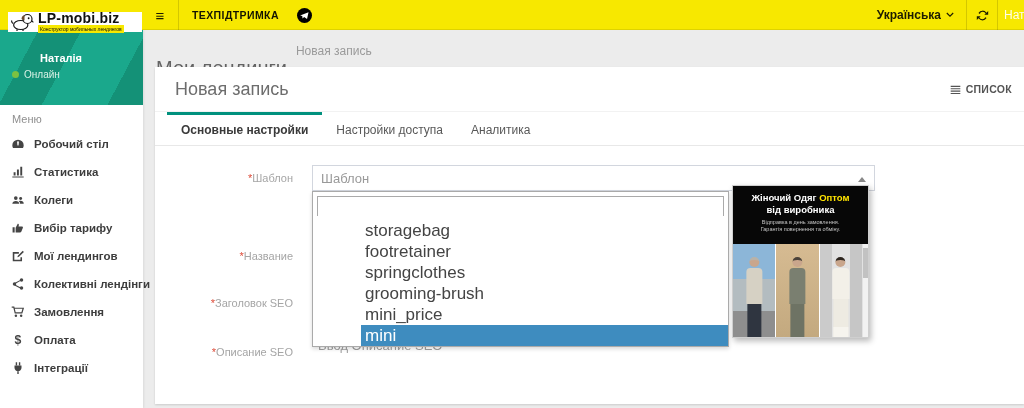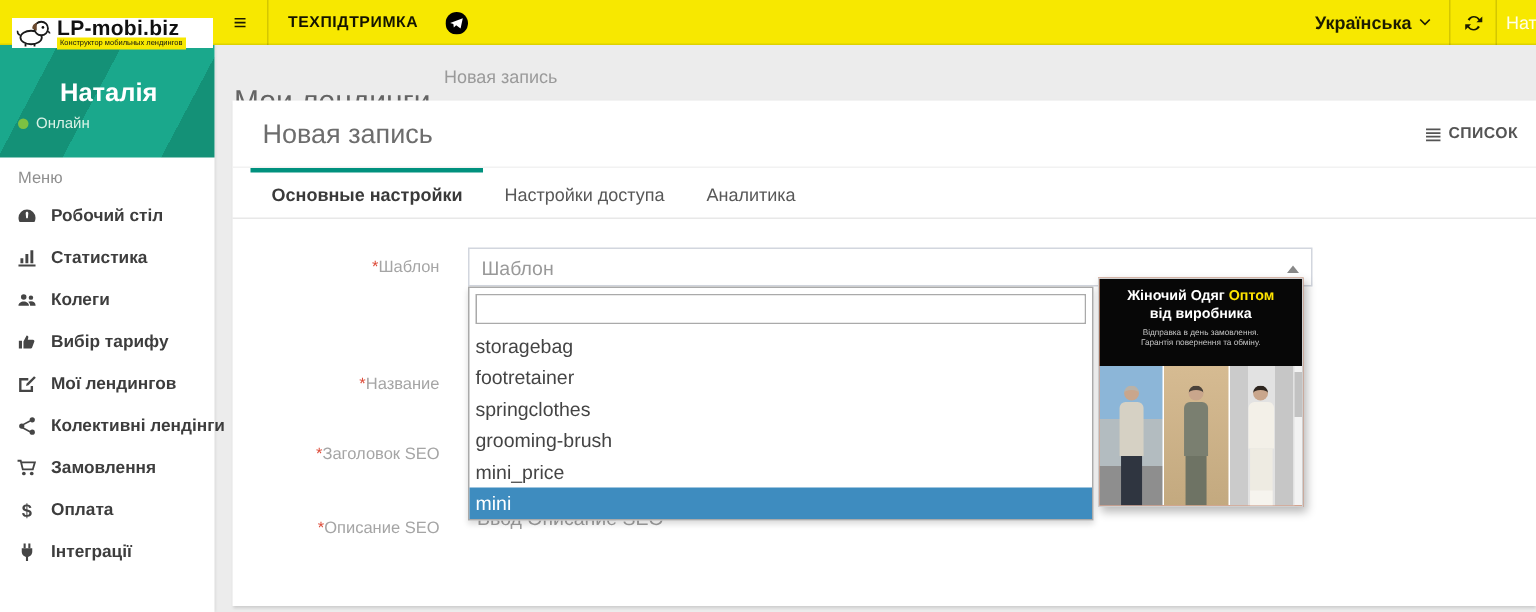--- a/index.html
+++ b/index.html
@@ -23,21 +23,21 @@
   .refresh-box { width:32px; display:flex; align-items:center; justify-content:center;
                  border-left:1px solid rgba(0,0,0,.14); border-right:1px solid rgba(0,0,0,.14); cursor:pointer; }
   .tb-user { width:26px; overflow:hidden; display:flex; align-items:center; padding-left:6px;
              font-size:12px; color:rgba(255,255,252,.92); white-space:nowrap; cursor:pointer; }
 
   
   .sidebar { position:absolute; left:0; top:30px; width:143px; height:378px; background:#fff;
              box-shadow:1px 0 2px rgba(0,0,0,.08); z-index:20; }
   .user-panel { height:75px; padding:22px 0 0 12px;
                 background:repeating-linear-gradient(118deg, #1aa88c 0 34px, #149177 34px 72px, #1aa88c 72px 96px); }
-  .user-name { color:#fff; font-size:17px; font-weight:700;padding-left:28px; }
+  .user-name { color:#fff; font-size:11px; font-weight:700;padding-left:28px; }
   .user-status { margin-top:5px; display:flex; align-items:center; gap:5px; font-size:10px; color:#d9f2e6; }
   .dot { width:7px; height:7px; border-radius:50%; background:var(--online_green,#7cc142); }
   .menu-label { height:25px; padding:8px 0 0 12px; font-size:11px; color:#8f8f8f; }
   .side-item { height:28px; display:flex; align-items:center; gap:9px; padding-left:11px; cursor:pointer; }
   .side-item svg { width:14px; height:14px; flex:none; }
   .side-item .lbl { font-size:11.5px; font-weight:700; color:#3d3d3d; white-space:nowrap; }
 
   
   .main { position:absolute; left:143px; top:30px; width:881px; height:378px; background:#ececec; }
   .crumb { height:37px; display:flex; align-items:center; gap:9px; padding-left:13px; }
@@ -60,26 +60,26 @@
   .f-label .ast { color:var(--asterisk,#dd4b39); }
   .select-box { position:absolute; left:157px; top:98px; width:563px; height:26px; background:#fff;
                 border:1px solid #d2d6de; display:flex; align-items:center; padding:0 8px; cursor:pointer; }
   .select-ph { font-size:13px; color:#999; }
   .sel-arrow { position:absolute; right:8px; top:11px; width:0; height:0;
                border-left:4px solid transparent; border-right:4px solid transparent; border-bottom:5px solid #888; }
   .dropdown { position:absolute; left:157px; top:124px; width:417px; background:#fff;
               border:1px solid #aaa; box-shadow:0 2px 4px rgba(0,0,0,.15); z-index:10; }
   .dd-search { margin:4px; height:20px; border:1px solid #aaa; }
   .dd-search input { width:100%; height:100%; border:0; outline:none; font-size:12px; padding:0 5px; font-family:inherit; }
-  .dd-opt { height:21px; line-height:21px; padding-left:4px; font-size:13px; color:#444; cursor:pointer; white-space:nowrap; }
+  .dd-opt { height:21px; line-height:21px; padding-left:4px; font-size:17px; color:#444; cursor:pointer; white-space:nowrap;margin-left:48px; }
   .dd-opt.hl { background:var(--highlight,#3e8cbf); color:#fff; }
   .desc-ph { position:absolute; left:163px; top:271px; font-size:13px; color:#9e9e9e; cursor:text; }
 
   
-  .preview { position:absolute; left:577px; top:118px; width:137px; height:153px; background:#c2410c;
+  .preview { position:absolute; left:577px; top:118px; width:137px; height:153px; background:#4c1d95;
              border:1px solid #cfcfcf; box-shadow:2px 3px 6px rgba(0,0,0,.28); overflow:hidden; }
   .pv-black { height:58px; background:#070707; text-align:center; padding-top:6px; }
   .pv-h1 { font-size:9.5px; font-weight:700; color:#fff; line-height:12px; }
   .pv-h1 .acc { color:var(--preview_accent,#ffe400); }
   .pv-sub { margin-top:3px; font-size:5.5px; color:#c4c4c4; line-height:7px; }
   .pv-photos { position:absolute; left:0; right:6px; top:58px; bottom:0; display:flex; gap:1px; background:#fff; }
   .ph { flex:1; position:relative; overflow:hidden; }
   .ph1 { background:linear-gradient(#8cb6d8 0 38%, #b3bcc0 38% 72%, #8e8e8e 72%); }
   .ph2 { background:linear-gradient(#d6bb92, #c3a97f); }
   .ph3 { background:linear-gradient(90deg,#cbcbcb 0 28%, #e2e2e2 28% 72%, #c6c6c6 72%); }

